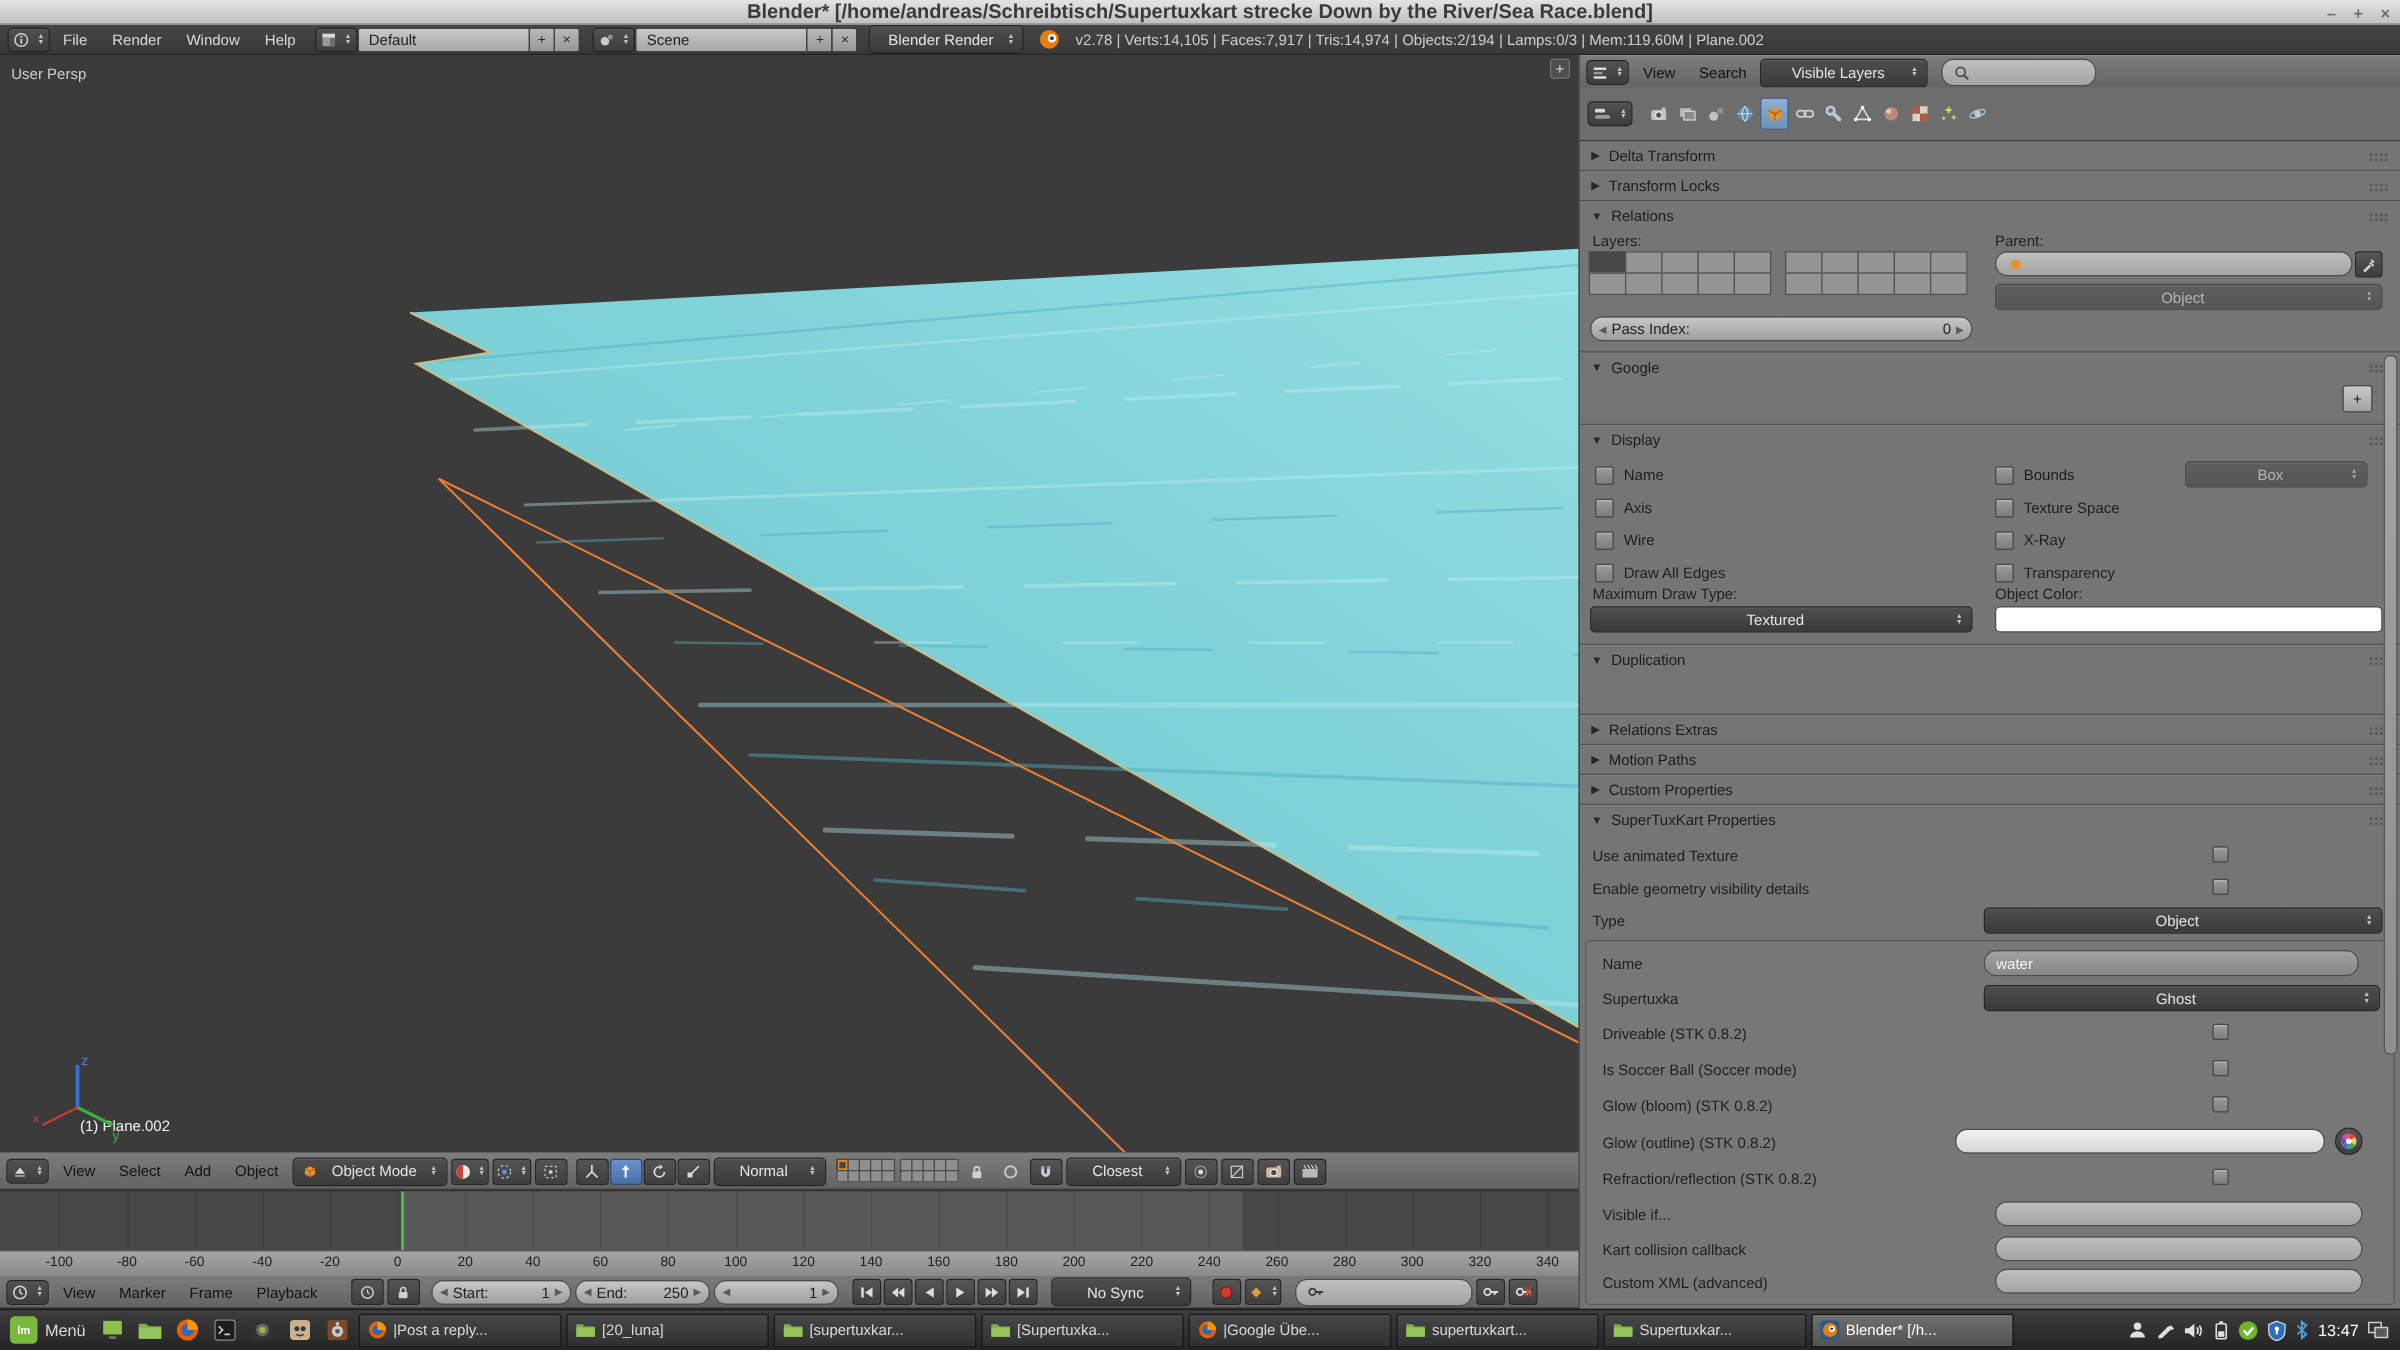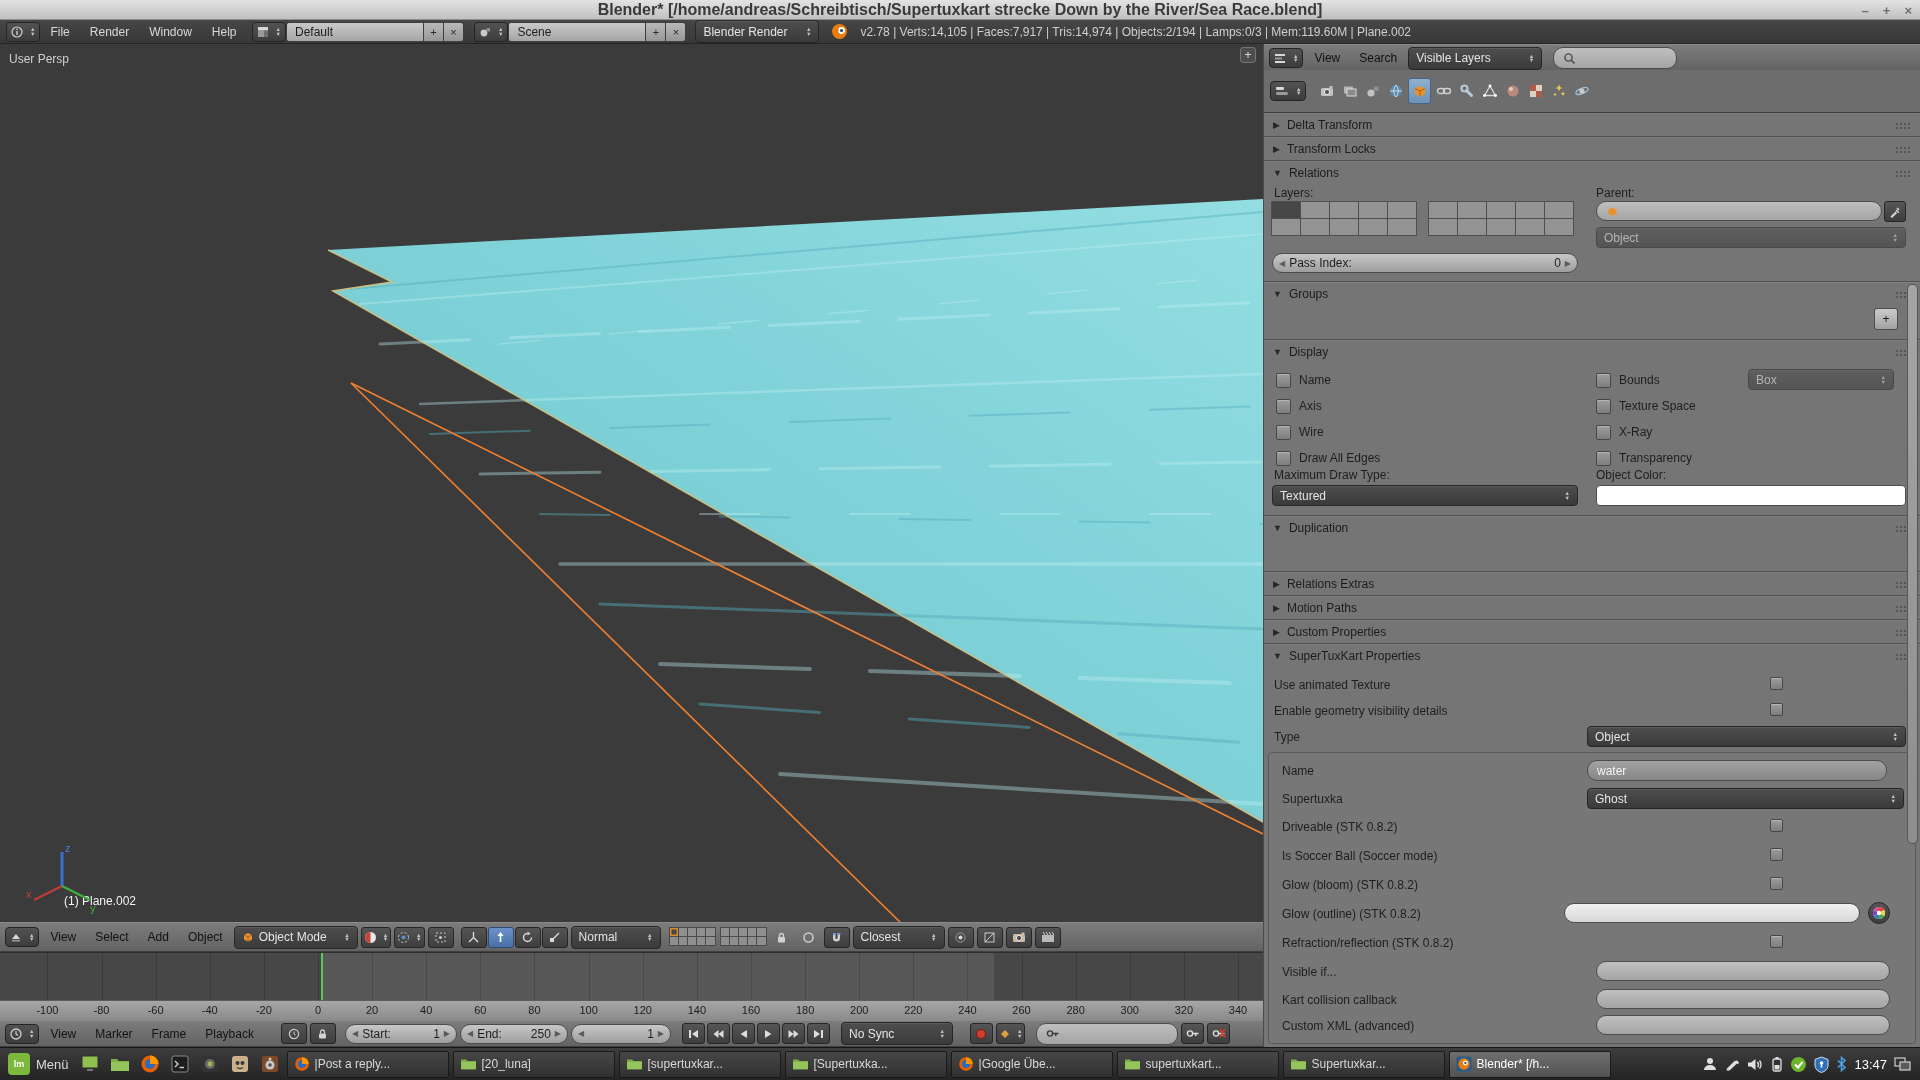--- a/index.html
+++ b/index.html
@@ -21,21 +21,21 @@
     border:1px solid #242424;border-radius:4px;padding:0 4px;gap:3px;}
   .ud{display:flex;flex-direction:column;line-height:4.5px;font-size:5.5px;color:#c6c6c6;margin-left:4px;}
   .idgrp{display:flex;align-items:center;height:18px;margin:0 5px;}
   .idfield{display:flex;align-items:center;height:18px;background:linear-gradient(#c9c9c9,#a6a6a6);
     border:1px solid #3f3f3f;border-radius:3px 0 0 3px;color:#1d1d1d;padding:0 8px;min-width:120px;}
   .idbtn{width:19px;height:18px;background:linear-gradient(#b9b9b9,#979797);border:1px solid #3f3f3f;border-left:none;
     color:#2a2a2a;display:flex;align-items:center;justify-content:center;font-size:11px;}
   .idbtn.last{border-radius:0 3px 3px 0;}
   .dd{display:flex;align-items:center;background:linear-gradient(#4e4e4e,#3a3a3a);border:1px solid #262626;
     border-radius:4px;color:#e4e4e4;padding:0 7px;height:21px;box-shadow:inset 0 1px 0 rgba(255,255,255,.08);}
-  .dd .lbl{flex:1;white-space:nowrap;overflow:hidden;}
+  .dd .lbl{flex:1;white-space:nowrap;overflow:hidden;text-align:center;}
   .dd.dis{opacity:.55;}
   .stats{margin-left:12px;color:#cfcfcf;white-space:nowrap;}
 
   
   .vp{left:0;top:44px;width:1263px;height:878px;background:#3b3b3b;overflow:hidden;}
   .vp-label{color:#cfcfcf;}
   .plusbtn{width:16px;height:16px;background:#4e4e4e;border:1px solid #747474;border-radius:3px;
     color:#ddd;display:flex;align-items:center;justify-content:center;font-size:12px;line-height:1;}
 
   
@@ -775,21 +775,21 @@
     </span>
     <span class="abs slider" style="left:8px;top:209px;width:306px;">
       <span class="arr">◀</span>
       <span>Pass Index:</span>
       <span class="val">0</span>
       <span class="arr">▶</span>
     </span>
 
     <div class="phead" style="top:237px;">
         <span class="tri">▼</span>
-        <span>Groups</span>
+        <span>Google</span>
         <span class="grip"></span>
       </div>
     <span class="abs btn-l" style="left:610px;top:264px;width:24px;">+</span>
 
     <div class="phead" style="top:295px;">
         <span class="tri">▼</span>
         <span>Display</span>
         <span class="grip"></span>
       </div>
     <div class="cbrow" style="left:12px;top:325px;">

